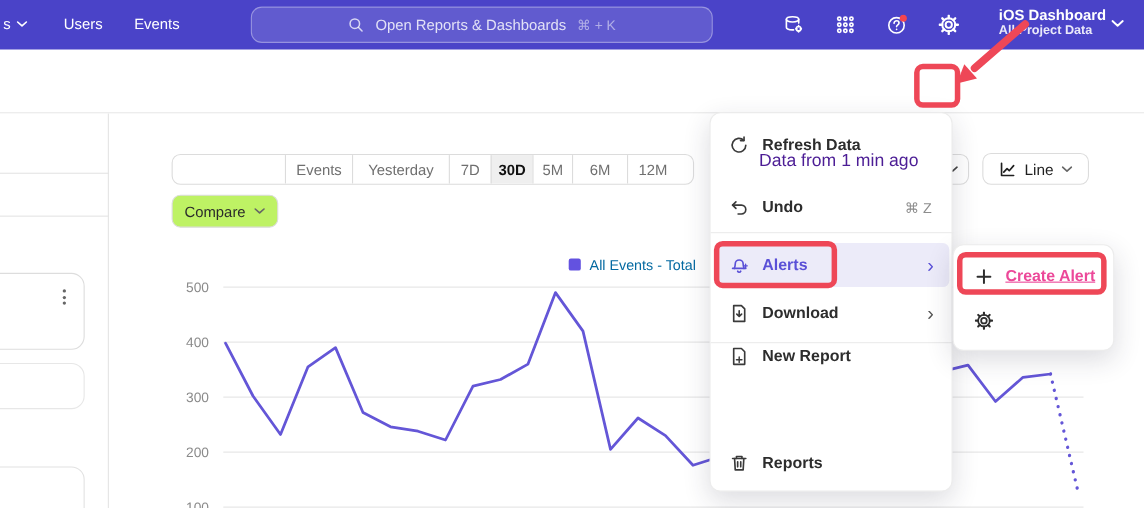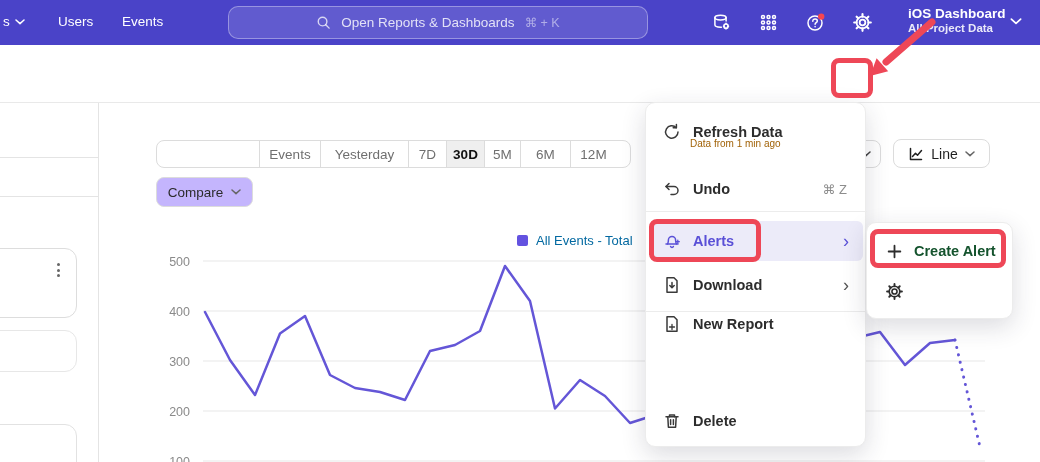--- a/index.html
+++ b/index.html
@@ -45,45 +45,45 @@
   .lp-card { position:absolute; left:-21px; width:98px; border:1px solid #ddd; border-radius:12px; background:#fff; }
   .kebab { position:absolute; right:16px; top:14px; display:flex; flex-direction:column; gap:2.5px; cursor:pointer; }
   .kebab i { width:3px; height:3px; border-radius:50%; background:#666; }
 
   
   .seg { position:absolute; left:156px; top:140px; width:475px; height:28px; border:1px solid #dcdcdc; border-radius:8px; background:#fff; display:flex; overflow:hidden; z-index:15; }
   .seg .s { display:flex; align-items:center; justify-content:center; gap:7px; font-size:13.5px; color:#6f6f6f; border-left:1px solid #dcdcdc; cursor:pointer; }
   .seg .s:first-child { border-left:none;margin-top:36px; }
   .seg .s.sel { background:#efefef; color:#111; font-weight:700; }
   .w-custom{width:102px}.w-today{width:61px}.w-yest{width:88px}.w-7d{width:38px}.w-30d{width:38px}.w-3m{width:36px}.w-6m{width:50px}.w-12m{width:46px}
-  .cmpbtn { position:absolute; left:156px; top:177px; width:97px; height:30px; border:1px solid #dcdcdc; border-radius:8px; background:#c4b5fd; display:flex; align-items:center; justify-content:center; gap:8px; font-size:13.5px; color:#2b2b2b; font-weight:500; cursor:pointer; z-index:15; }
+  .cmpbtn { position:absolute; left:156px; top:177px; width:97px; height:30px; border:1px solid #dcdcdc; border-radius:8px; background:#bef264; display:flex; align-items:center; justify-content:center; gap:8px; font-size:13.5px; color:#2b2b2b; font-weight:500; cursor:pointer; z-index:15; }
   .hidden-dd { position:absolute; left:795px; top:140px; width:86px; height:28px; border:1px solid #dcdcdc; border-radius:8px; background:#fff; display:flex; align-items:center; justify-content:flex-end; padding-right:9px; color:#444; cursor:pointer; z-index:12; }
   .linebtn { position:absolute; left:893px; top:139px; width:97px; height:29px; border:1px solid #dcdcdc; border-radius:8px; background:#fff; display:flex; align-items:center; justify-content:center; gap:7px; font-size:14px; color:#1f1f1f; font-weight:500; cursor:pointer; z-index:15; }
   .legend { position:absolute; left:517px; top:233px; display:flex; align-items:center; gap:8px; cursor:pointer; z-index:12; }
   .legend .sw { width:11px; height:11px; border-radius:2px; background:#6352e0; }
   .legend .lt { font-size:13px; color:#0369a1; }
   #chart-svg { position:absolute; left:0; top:0; z-index:8; pointer-events:none; font-family:"Liberation Sans", sans-serif; }
 
   
   .menu { position:absolute; left:645px; top:102px; width:221px; height:345px; background:#fff; border:1px solid #ececec; border-radius:10px; box-shadow:0 8px 24px rgba(40,40,60,.16); z-index:40; }
   .mi { position:absolute; left:4px; width:213px; height:36px; border-radius:6px; display:flex; align-items:center; cursor:pointer; }
   .mi .mic { width:18px; height:18px; margin-left:13px; color:#3a3a3a; flex:none; }
   .mi .mlab { margin-left:12px; font-size:14.5px; font-weight:600; color:#2d2d2d; }
   .mi .msc { margin-left:auto; margin-right:16px; font-size:13px; color:#8d8d8d; font-weight:400; }
   .mi .mchev { margin-left:auto; margin-right:14px; font-size:18px; color:#555; line-height:1; }
   .mi.hl { background:#ecebf9; }
   .mi.hl .mic, .mi.hl .mlab, .mi.hl .mchev { color:#5a50d7; }
-  .msub { position:absolute; left:690px; top:138px; font-size:10px; color:#a16207; z-index:41; }
+  .msub { position:absolute; left:690px; top:138px; font-size:16px; color:#4c1d95; z-index:41; }
   .mdiv { position:absolute; left:0; width:221px; height:1px; background:#ececec; }
 
   
   .submenu { position:absolute; left:866px; top:222px; width:147px; height:97px; background:#fff; border:1px solid #ececec; border-radius:10px; box-shadow:0 8px 24px rgba(40,40,60,.16); z-index:45; }
   .smi { position:absolute; left:5px; width:137px; height:36px; border-radius:6px; display:flex; align-items:center; cursor:pointer; }
   .smi .mic { width:17px; height:17px; margin-left:14px; color:#2d2d2d; flex:none; }
-  .smi .mlab { margin-left:11px; font-size:14.5px; font-weight:600; color:#14532d; }
+  .smi .mlab { margin-left:11px; font-size:14.5px; font-weight:600; color:#ec4899;text-decoration:underline; }
 
   
   .ann { position:absolute; border:5px solid #ee4757; border-radius:8px; background:transparent; z-index:60; pointer-events:none; }
   .ann-more { left:831px; top:58px; width:42px; height:40px; }
   .ann-alerts { left:649px; top:219px; width:112px; height:43px; }
   .ann-create { left:870px; top:229px; width:136px; height:39px; }
   #ann-arrow { position:absolute; left:0; top:0; z-index:60; pointer-events:none; }
 </style>
 </head>
 <body>
@@ -370,21 +370,21 @@
     <div class="mi" style="top:203px">
       <svg class="ic mic" viewBox="0 0 18 18">
           <use href="#i-newdoc"></use>
         </svg>
       <span class="mlab">New Report</span>
     </div>
     <div class="mi" style="top:300px">
       <svg class="ic mic" viewBox="0 0 18 18">
           <use href="#i-trash"></use>
         </svg>
-      <span class="mlab">Delete</span>
+      <span class="mlab">Reports</span>
     </div>
   </div>
   <div class="msub">Data from 1 min ago</div>
 
   <div class="submenu">
     <div class="smi" style="top:10px">
       <svg class="ic mic" viewBox="0 0 16 16">
           <use href="#i-plus"></use>
         </svg>
       <span class="mlab">Create Alert</span>

